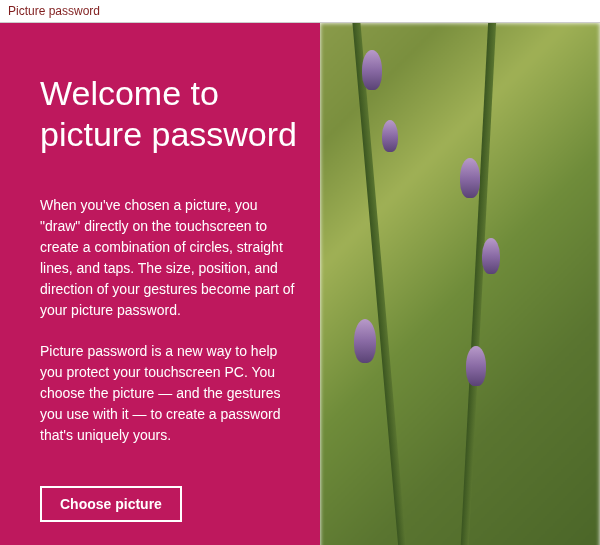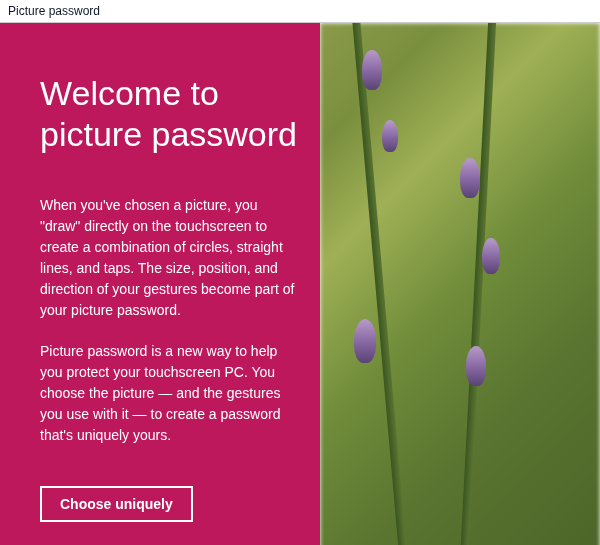--- a/index.html
+++ b/index.html
@@ -16,21 +16,21 @@
     }
     .window {
       width: 100%;
       height: 100%;
       display: flex;
       flex-direction: column;
     }
     .titlebar {
       height: 32px;
       background: #fff;
-      color: #0f172a;
+      color: #7f1d1d;
       font-size: 12px;
       padding: 4px 8px;
       border-bottom: 1px solid #ccc;
     }
     .content {
       flex: 1;
       display: flex;
       position: relative;
     }
     .left-panel {
@@ -119,21 +119,21 @@
 
 <div class="window">
   <div class="titlebar">
     <span>Picture password</span>
   </div>
   <div class="content">
     <div class="left-panel">
       <h1 class="heading">Welcome to picture password</h1>
       <p class="body-text">When you've chosen a picture, you "draw" directly on the touchscreen to create a combination of circles, straight lines, and taps. The size, position, and direction of your gestures become part of your picture password.</p>
       <p class="body-text">Picture password is a new way to help you protect your touchscreen PC. You choose the picture — and the gestures you use with it — to create a password that's uniquely yours.</p>
-      <button class="choose-button">Choose uniquely</button>
+      <button class="choose-button">Choose picture</button>
     </div>
     <div class="right-panel">
       <div class="picture-bg"></div>
       <div class="flower-stem stem1"></div>
       <div class="flower-stem stem2"></div>
       <div class="flower-bud bud1"></div>
       <div class="flower-bud bud2"></div>
       <div class="flower-bud bud3"></div>
       <div class="flower-bud bud4"></div>
       <div class="flower-bud bud5"></div>

